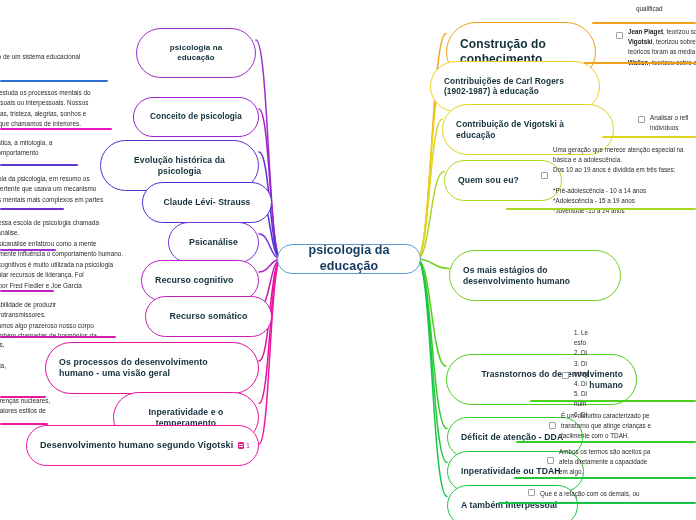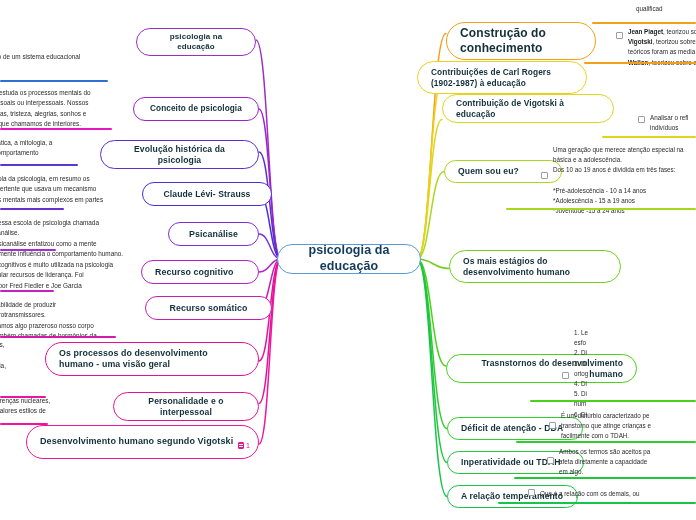--- a/index.html
+++ b/index.html
@@ -11,21 +11,21 @@
   #canvas{position:absolute;inset:0;width:696px;height:520px;}
   svg.links{position:absolute;left:0;top:0;width:696px;height:520px;pointer-events:none;}
 
   .node{
     position:absolute;box-sizing:border-box;
     background:#ffffff;border-style:solid;border-width:1.6px;
     border-radius:999px;
     display:flex;align-items:center;
     color:#12303a;font-weight:bold;
     letter-spacing:.1px;
-    padding:3px 13px;
+    padding:14px 13px;
     line-height:1.25;
   }
   .node.center{
     border-width:1.8px;border-color:#5b9bd5;border-radius:999px;
     color:#123a5c;font-size:12.5px;font-weight:bold;
     justify-content:center;text-align:center;
   }
   .node .lbl{display:block;width:100%;}
 
   
@@ -104,51 +104,51 @@
       <div class="node" style="left: 141px; top: 260px; width: 118px; min-height: 24px; border-color: rgb(179, 31, 200); font-size: 8.8px; justify-content: center; ">
         <span class="lbl">Recurso cognitivo</span>
       </div>
       <div class="node" style="left: 145px; top: 296px; width: 127px; min-height: 24px; border-color: rgb(196, 31, 176); font-size: 8.8px; justify-content: flex-end; text-align: center;">
         <span class="lbl">Recurso somático</span>
       </div>
       <div class="node" style="left: 45px; top: 342px; width: 214px; min-height: 34px; border-color: rgb(230, 17, 155); font-size: 8.8px; justify-content: flex-start; text-align: left;">
         <span class="lbl">Os processos do desenvolvimento humano - uma visão geral</span>
       </div>
       <div class="node" style="left: 113px; top: 392px; width: 146px; min-height: 23px; border-color: rgb(230, 17, 155); font-size: 8.6px; justify-content: center; text-align: center;">
-        <span class="lbl">Personalidade e o interpessoal</span>
+        <span class="lbl">Inperatividade e o temperamento</span>
       </div>
       <div class="node" style="left: 26px; top: 425px; width: 233px; min-height: 34px; border-color: rgb(240, 21, 158); font-size: 9px; justify-content: flex-start; text-align: left;">
         <span class="lbl">Desenvolvimento humano segundo Vigotski</span>
       </div>
       <div class="node" style="left: 446px; top: 22px; width: 150px; min-height: 23px; border-color: rgb(240, 160, 26); font-size: 12px; justify-content: flex-start; text-align: left;">
         <span class="lbl">Construção do conhecimento</span>
       </div>
-      <div class="node" style="left: 417px; top: 61px; width: 170px; min-height: 33px; border-color: rgb(239, 208, 24); font-size: 8.3px; justify-content: flex-end; text-align: left;">
+      <div class="node" style="left: 430px; top: 61px; width: 170px; min-height: 33px; border-color: rgb(239, 208, 24); font-size: 8.3px; justify-content: flex-end; text-align: left;">
         <span class="lbl">Contribuições de Carl Rogers (1902-1987) à educação</span>
       </div>
-      <div class="node" style="left: 442px; top: 94px; width: 172px; min-height: 23px; border-color: rgb(221, 214, 28); font-size: 8.4px; justify-content: flex-start; text-align: left;">
+      <div class="node" style="left: 442px; top: 104px; width: 172px; min-height: 23px; border-color: rgb(221, 214, 28); font-size: 8.4px; justify-content: flex-start; text-align: left;">
         <span class="lbl">Contribuição de Vigotski à educação</span>
       </div>
       <div class="node" style="left: 444px; top: 160px; width: 118px; min-height: 23px; border-color: rgb(168, 216, 28); font-size: 8.6px; justify-content: center; text-align: left;">
         <span class="lbl">Quem sou eu?</span>
       </div>
       <div class="node" style="left: 449px; top: 250px; width: 172px; min-height: 33px; border-color: rgb(111, 207, 28); font-size: 8.5px; justify-content: flex-start; text-align: left;">
         <span class="lbl">Os mais estágios do desenvolvimento humano</span>
       </div>
       <div class="node" style="left: 446px; top: 354px; width: 191px; min-height: 24px; border-color: rgb(74, 209, 28); font-size: 8.5px; justify-content: flex-start; text-align: right;">
         <span class="lbl">Trasnstornos do desenvolvimento humano</span>
       </div>
       <div class="node" style="left: 447px; top: 417px; width: 136px; min-height: 23px; border-color: rgb(47, 206, 42); font-size: 8.6px; justify-content: flex-start; text-align: left;">
         <span class="lbl">Déficit de atenção - DDA</span>
       </div>
       <div class="node" style="left: 447px; top: 451px; width: 137px; min-height: 23px; border-color: rgb(34, 198, 58); font-size: 8.6px; justify-content: flex-start; text-align: left;">
         <span class="lbl">Inperatividade ou TDAH</span>
       </div>
       <div class="node" style="left: 447px; top: 485px; width: 131px; min-height: 23px; border-color: rgb(23, 196, 74); font-size: 8.6px; justify-content: flex-start; text-align: left;">
-        <span class="lbl">A relação temperamento</span>
+        <span class="lbl">A também interpessoal</span>
       </div>
       <div class="noteblk" style="left: -6px; top: 52px; width: 118px;">ão de um sistema educacional</div>
       <div class="noteline" style="left: 0px; top: 80px; width: 108px; background: rgb(47, 111, 208);"></div>
       <div class="noteblk" style="left: -10px; top: 88px; width: 128px;">ue estuda os processos mentais do<br>pessoais ou interpessoais. Nossos<br>ativas, tristeza, alegrias, sonhos e<br>as que chamamos de interiores.</div>
       <div class="noteline" style="left: 0px; top: 128px; width: 112px; background: rgb(234, 22, 192);"></div>
       <div class="noteblk" style="left: -8px; top: 138px; width: 112px;">mática, a mitologia, a<br>-comportamento</div>
       <div class="noteline" style="left: 0px; top: 164px; width: 78px; background: rgb(94, 55, 207);"></div>
       <div class="noteblk" style="left: -12px; top: 174px; width: 132px;">escola da psicologia, em resumo os<br>na vertente que usava um mecanismo<br>ssos mentais mais complexos em partes<br>os.</div>
       <div class="noteline" style="left: 0px; top: 208px; width: 64px; background: rgb(106, 47, 207);"></div>
       <div class="noteblk" style="left: -14px; top: 218px; width: 140px;">ltou essa escola de psicologia chamada psicanálise.<br>, a psicanálise enfatizou como a mente<br>entemente influência o comportamento humano.</div>

